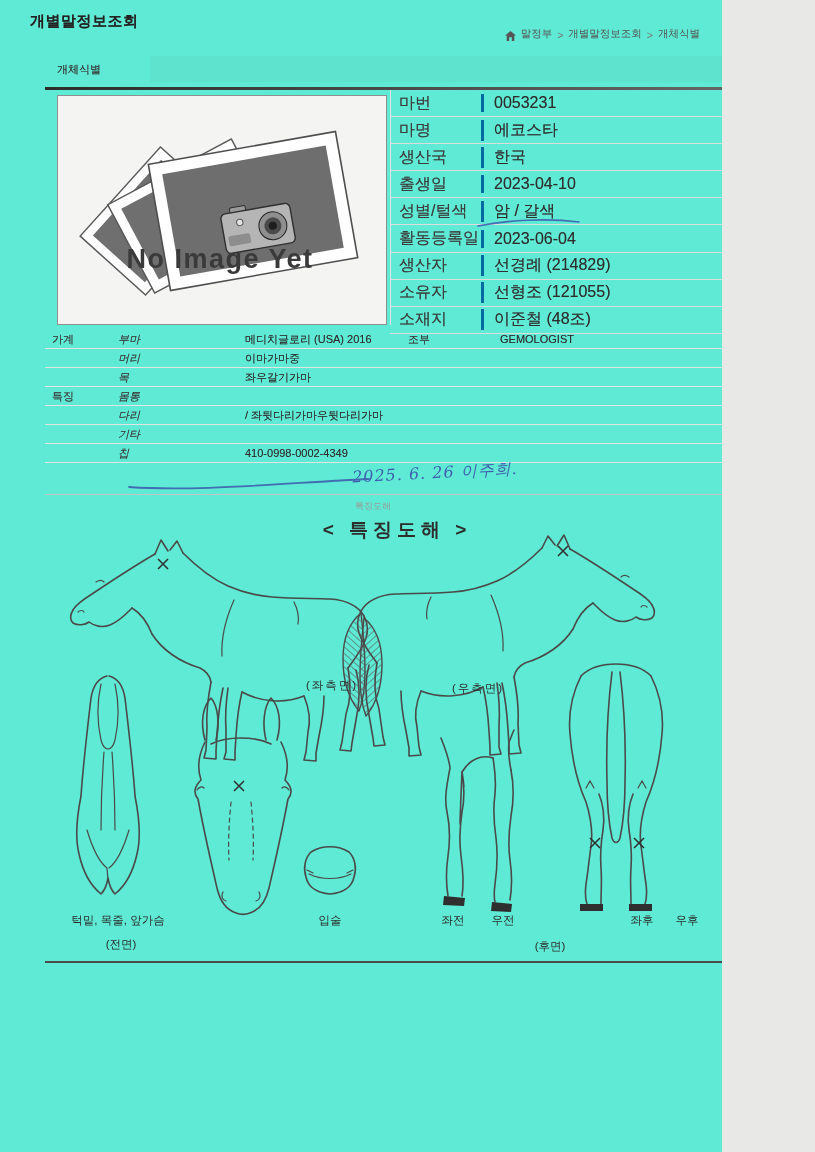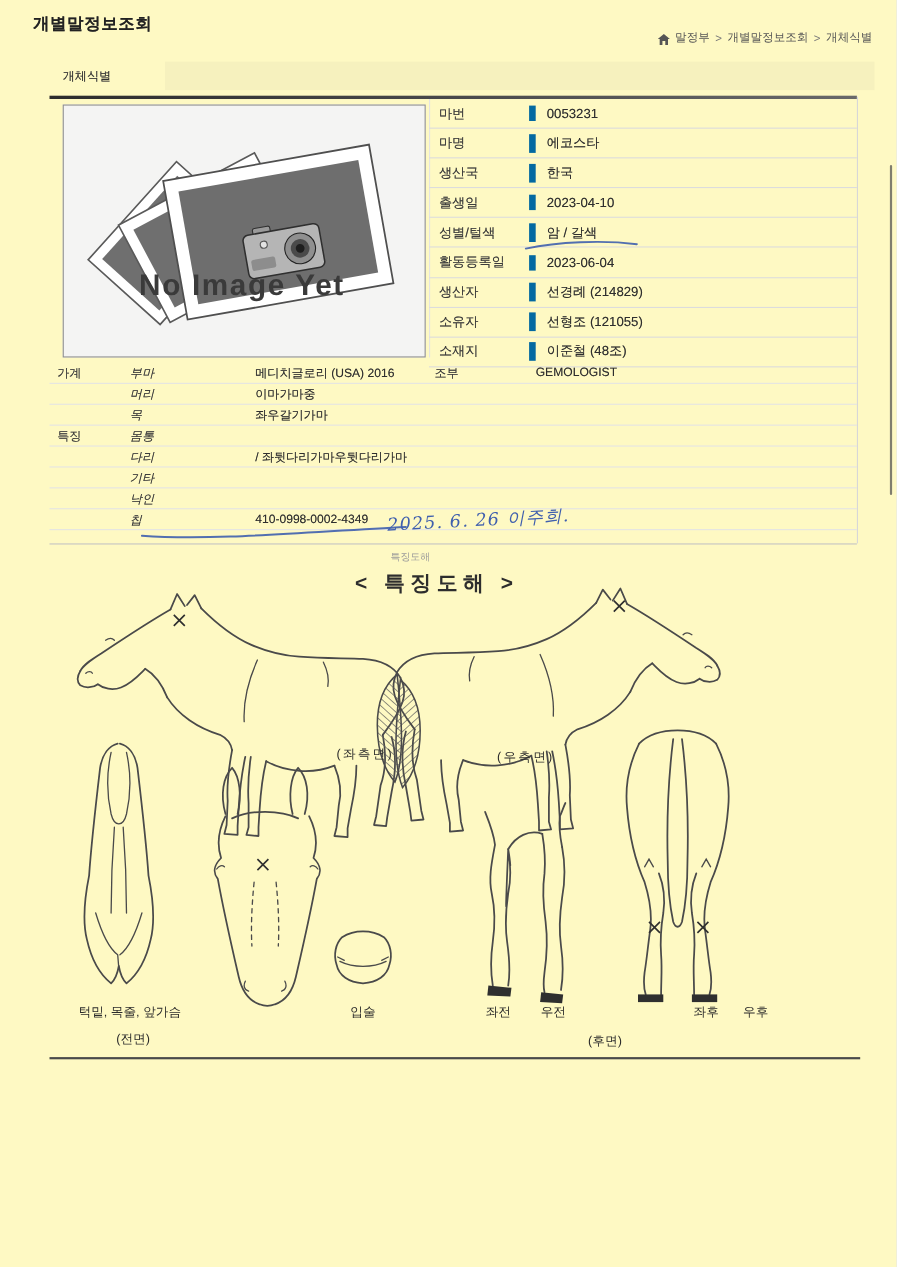--- a/index.html
+++ b/index.html
@@ -1,41 +1,41 @@
 <!DOCTYPE html>
 <html><head>
 <meta charset="utf-8">
 <style>
   html,body{margin:0;padding:0;background:#e8e8e6;}
   .page{
-    position:relative;width:815px;height:1152px;background:#fef9c3;overflow:hidden;
+    position:relative;width:722px;height:1152px;background:#5eead4;overflow:hidden;
     font-family:"Liberation Sans","DejaVu Sans",sans-serif;color:#333;
   }
   .soft{text-shadow:0 0 .5px rgba(60,60,60,.55);}
   
   .title{position:absolute;left:30px;top:12px;font-size:15px;font-weight:bold;color:#222;letter-spacing:.5px;}
   .crumbs{position:absolute;right:22px;top:27px;font-size:10.5px;color:#555;display:flex;align-items:flex-end;gap:5px;}
   .crumbs .sep{color:#777;}
   .scanband{position:absolute;left:150px;top:56px;width:645px;height:26px;background:rgba(110,115,110,.055);}
   .tab{position:absolute;left:57px;top:62px;font-size:11px;color:#333;}
   .topline{position:absolute;left:45px;top:87px;width:734px;height:3px;background:linear-gradient(to right,#2c2c2c,#6a6a6a);}
   
   .photo-cell{position:absolute;left:57px;top:95px;width:328px;height:228px;border:1px solid #8f8f8f;background:#f4f4f3;}
   .info{position:absolute;left:390px;top:90px;width:389px;}
-  .info-row{display:flex;height:26.1px;align-items:center;border-bottom:1px solid #dcdcdc;font-size:12px;justify-content:center;}
+  .info-row{display:flex;height:26.1px;align-items:center;border-bottom:1px solid #dcdcdc;font-size:16px;justify-content:center;}
   .info-row .lbl{width:82px;padding-left:9px;color:#3c3c3c;}
-  .info-row .val{flex:1;padding-left:10px;border-left:6px solid #0369a1;color:#2e2e2e;}
+  .info-row .val{flex:1;padding-left:10px;border-left:3px solid #0369a1;color:#2e2e2e;}
   .vline{position:absolute;left:390px;top:90px;width:1px;height:235px;background:#e3e3e3;}
   .rline{position:absolute;left:779px;top:88px;width:1px;height:406px;background:#d7d7d7;}
   
   .ped{position:absolute;left:45px;top:330px;width:734px;}
   .ped-row{display:flex;height:18px;align-items:center;border-bottom:1px solid #e4e4e4;font-size:11px;white-space:nowrap;}
   .ped-row .c1{width:66px;padding-left:7px;color:#3c3c3c;}
   .ped-row .c2{width:114px;color:#3c3c3c;font-style:italic;}
-  .ped-row .c3{width:163px;color:#2e2e2e;overflow:visible;}
+  .ped-row .c3{width:163px;color:#2e2e2e;overflow:visible;margin-left:13px;}
   .ped-row .c4{width:92px;color:#3c3c3c;}
   .ped-row .c5{flex:1;color:#2e2e2e;}
   .sepline{position:absolute;left:45px;top:494px;width:734px;height:1px;background:#c4c4c4;}
   
   .pen{position:absolute;pointer-events:none;}
   .handwrite{
     position:absolute;left:352px;top:462px;width:210px;font-family:"DejaVu Serif","Liberation Serif",serif;
     font-style:italic;font-size:16px;color:#3f5fae;transform:rotate(-3deg);letter-spacing:1px;
   }
   
@@ -179,27 +179,20 @@
     <div class="ped-row">
       <span class="c1"></span>
       <span class="c2">다리</span>
       <span class="c3">/ 좌뒷다리가마우뒷다리가마</span>
       <span class="c4"></span>
       <span class="c5"></span>
     </div>
     <div class="ped-row">
       <span class="c1"></span>
       <span class="c2">기타</span>
-      <span class="c3"></span>
-      <span class="c4"></span>
-      <span class="c5"></span>
-    </div>
-    <div class="ped-row">
-      <span class="c1"></span>
-      <span class="c2">낙인</span>
       <span class="c3"></span>
       <span class="c4"></span>
       <span class="c5"></span>
     </div>
     <div class="ped-row">
       <span class="c1"></span>
       <span class="c2">칩</span>
       <span class="c3">410-0998-0002-4349</span>
       <span class="c4"></span>
       <span class="c5"></span>

